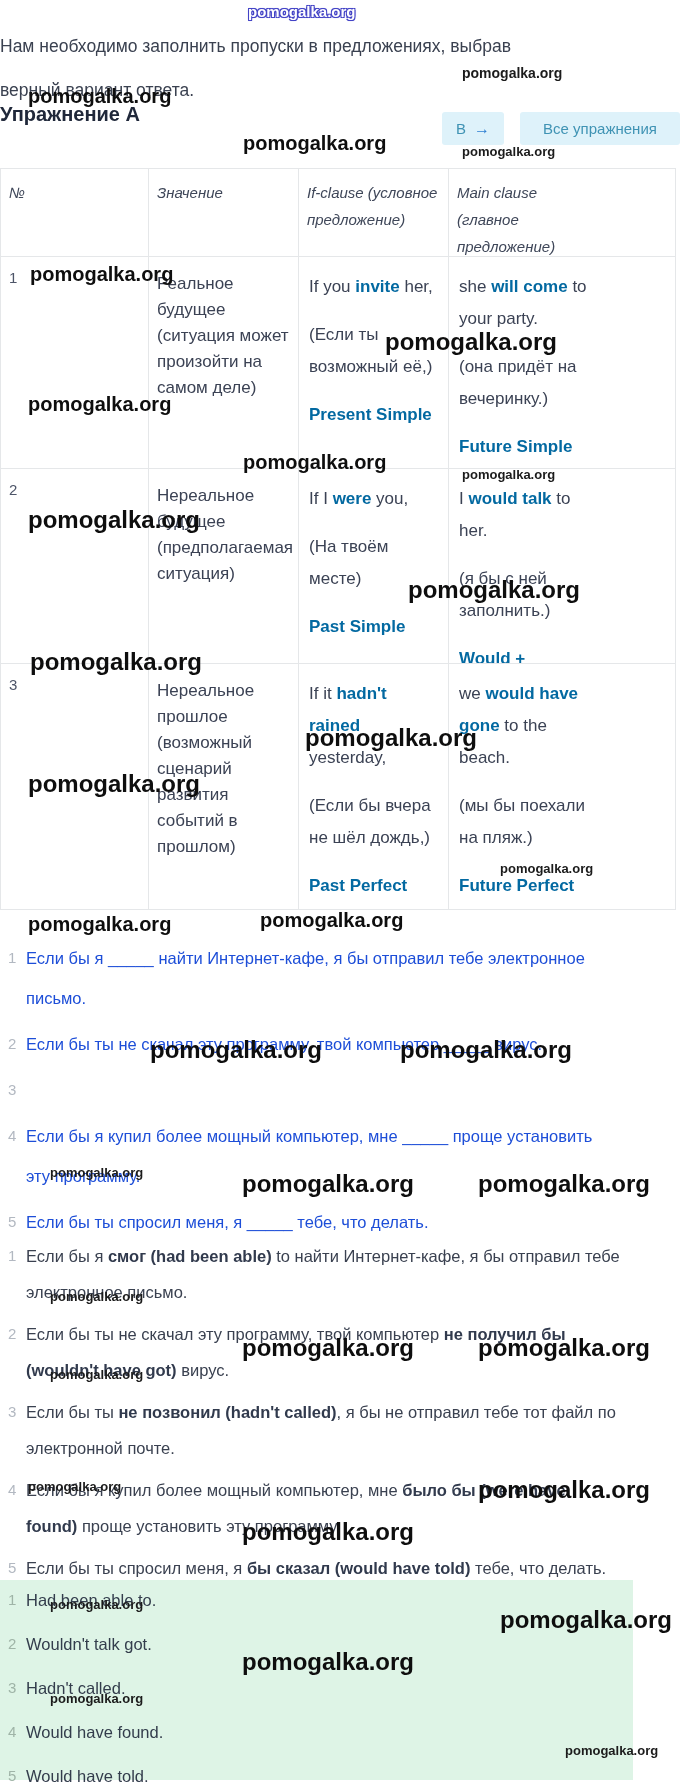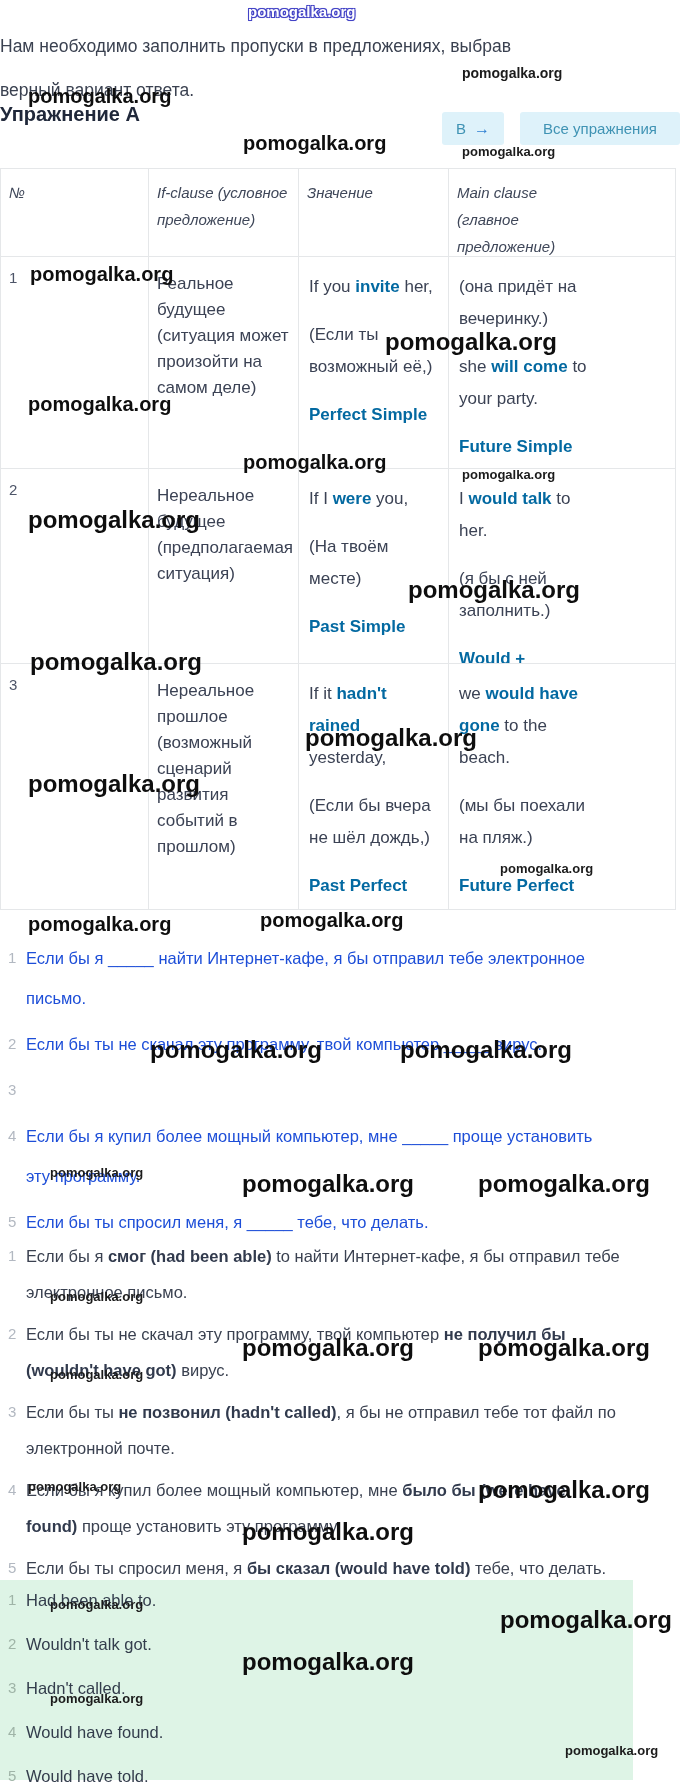--- a/index.html
+++ b/index.html
@@ -106,34 +106,34 @@
 <button class="btn btn-next">
   <span>В</span>
   <span class="arrow">→</span>
 </button>
 <button class="btn btn-all">
   <span>Все упражнения</span>
 </button>
 
 <div class="tbl">
   <div class="cell th c1">№</div>
+  <div class="cell th c2">Значение</div>
   <div class="cell th c3">If-clause (условное предложение)</div>
-  <div class="cell th c2">Значение</div>
   <div class="cell th c4 cl">Main clause (главное предложение)</div>
 
   <div class="cell numcell">1</div>
   <div class="cell meaning">Реальное будущее (ситуация может произойти на самом деле)</div>
   <div class="cell clause">
     <p>If you <b>invite</b> her,</p>
     <p>(Если ты возможный её,)</p>
-    <p><b>Perfect Simple</b></p>
+    <p><b>Present Simple</b></p>
   </div>
   <div class="cell clause c4 cl">
+    <p>she <b>will come</b> to your party.</p>
     <p>(она придёт на вечеринку.)</p>
-    <p>she <b>will come</b> to your party.</p>
     <p><b>Future Simple</b></p>
   </div>
 
   <div class="cell numcell">2</div>
   <div class="cell meaning">Нереальное будущее (предполагаемая ситуация)</div>
   <div class="cell clause">
     <p>If I <b>were</b> you,</p>
     <p>(На твоём месте)</p>
     <p><b>Past Simple</b></p>
   </div>

